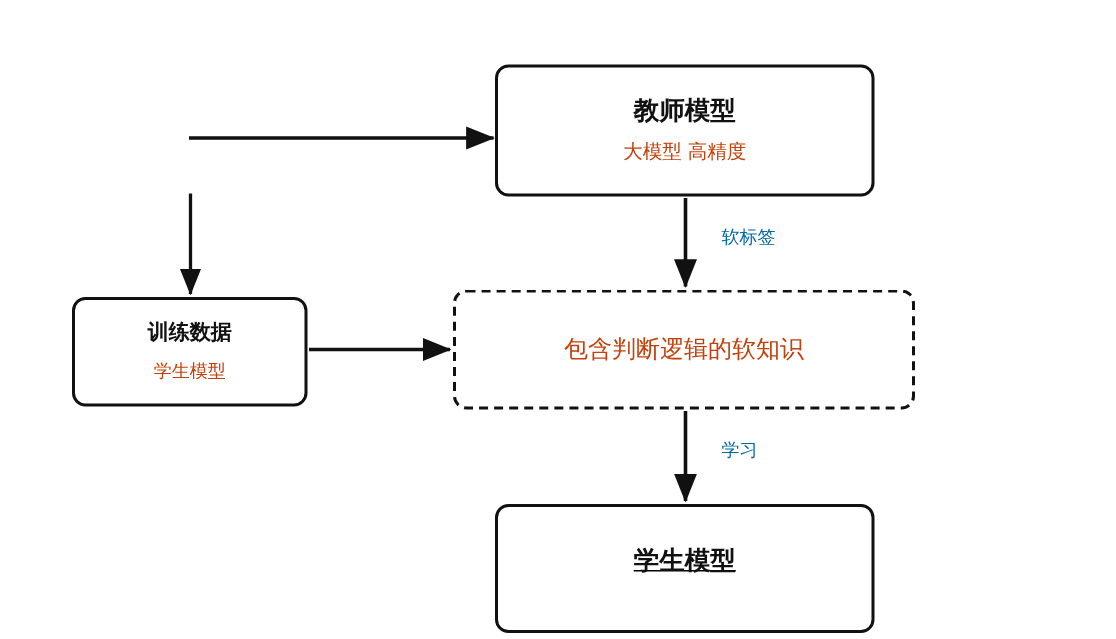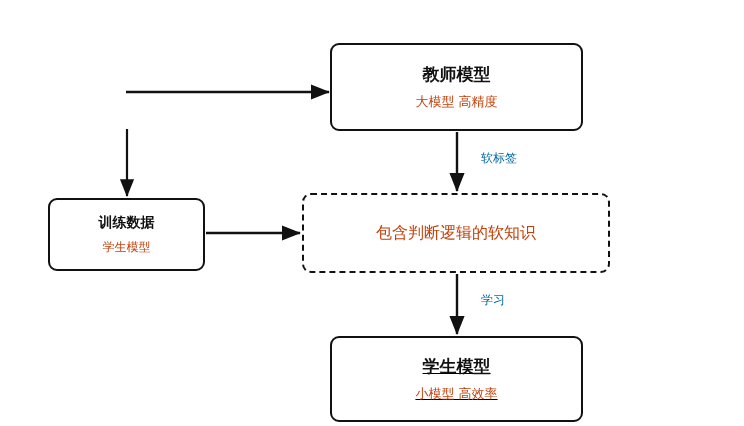--- a/index.html
+++ b/index.html
@@ -127,20 +127,19 @@
     <div class="node-title">训练数据</div>
     <div class="node-sub">学生模型</div>
   </div>
 
   <div class="node dashed prob" id="node-prob">
     <div class="node-sub">包含判断逻辑的软知识</div>
   </div>
 
   <div class="node big" id="node-student">
     <div class="node-title">学生模型</div>
-    <div class="node-sub">小模型 高效率</div>
   </div>
 
   <div class="edge-label" id="label-soft">软标签</div>
 
   <div class="edge-label" id="label-learn">学习</div>
 
 </div>
 
 </body></html>

